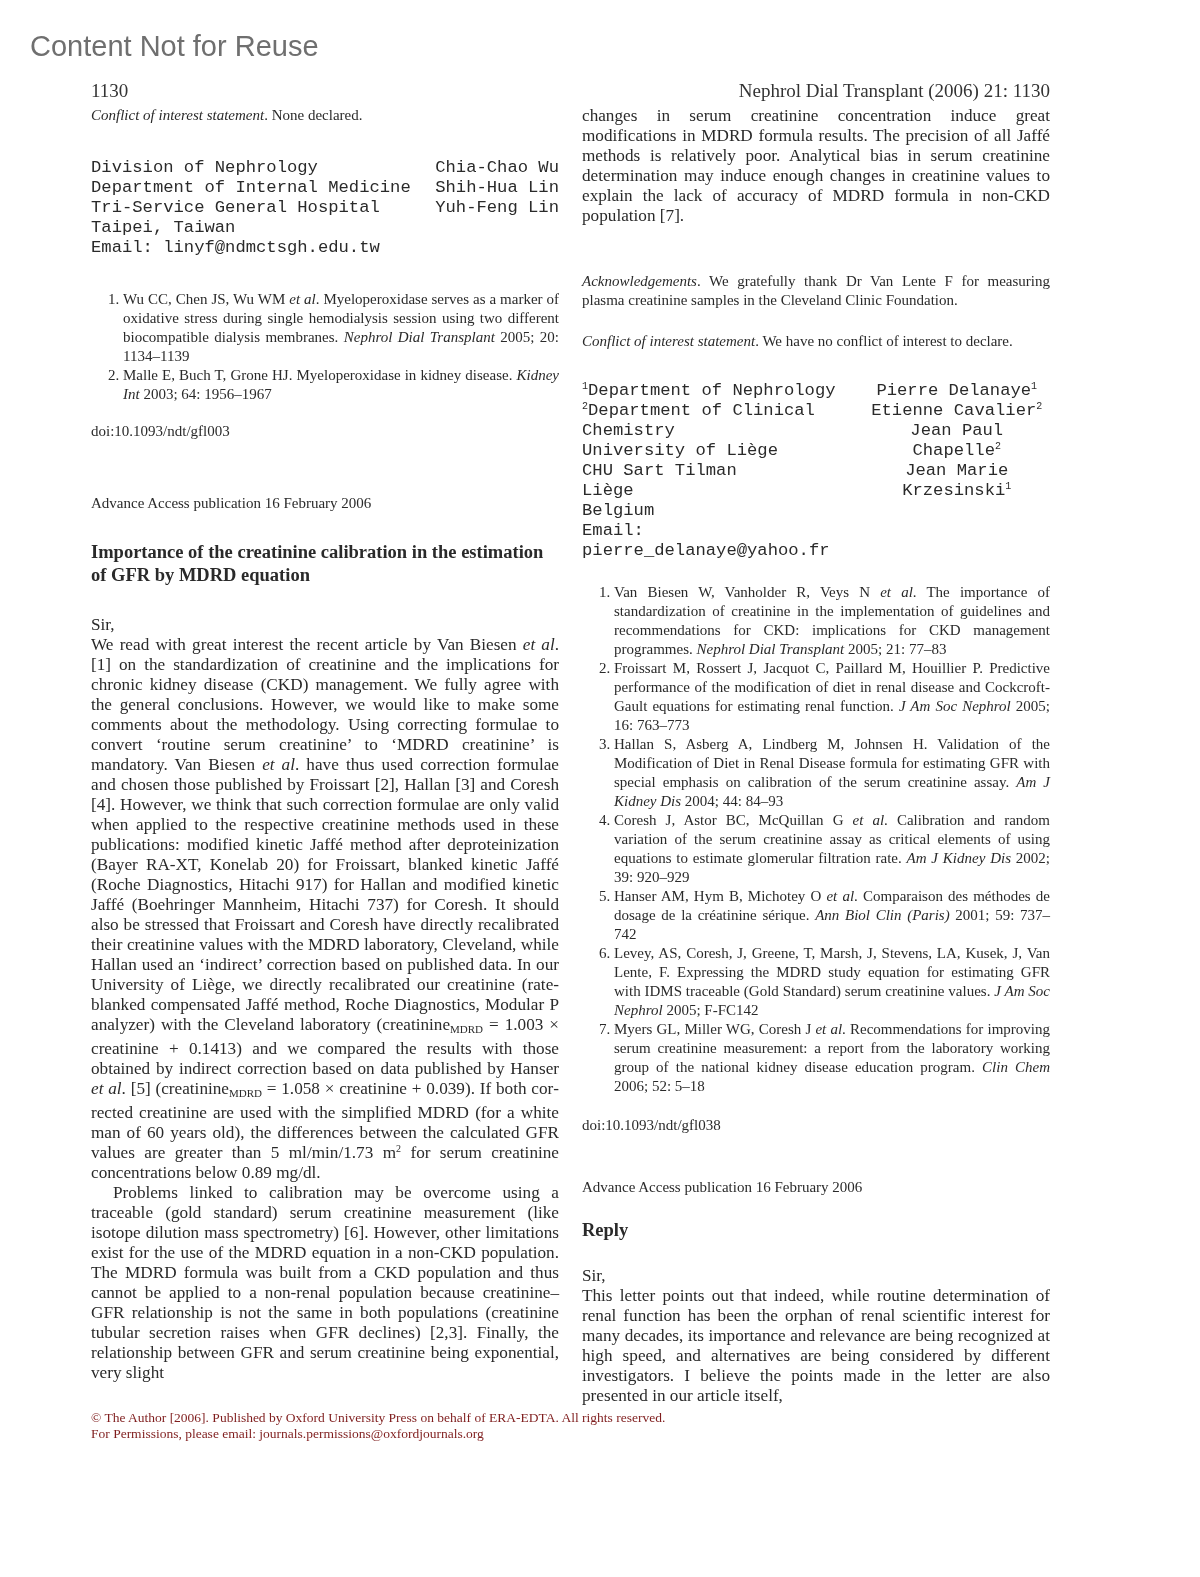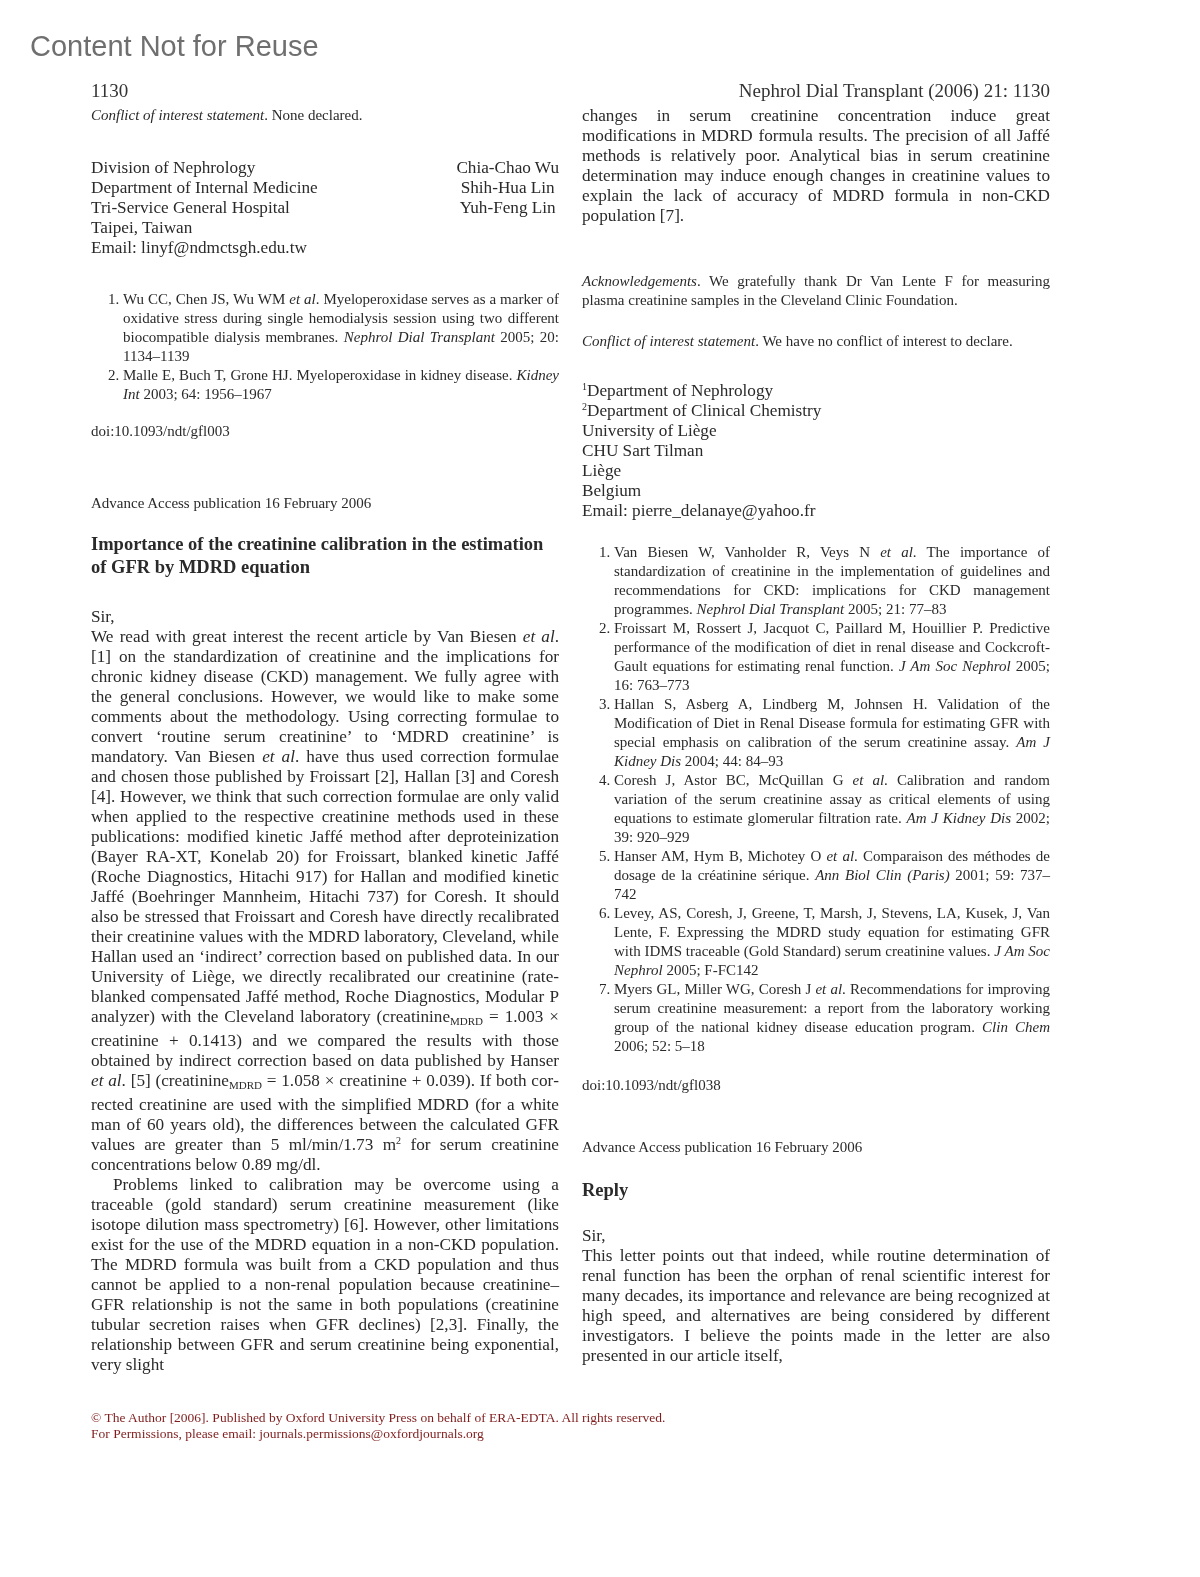--- a/index.html
+++ b/index.html
@@ -23,21 +23,21 @@
     .col-left { left: 91px; top: 106px; }
     .col-right { left: 582px; top: 106px; }
 
     .body-text {
       font-size: 17.2px; line-height: 20px; text-align: justify;
       hyphens: manual;
     }
     .small-text { font-size: 15px; line-height: 18.5px; text-align: justify; }
     .small-text i, .body-text i { font-style: italic; }
 
-    .address-block { font-size: 17.2px; line-height: 20px; display: flex; justify-content: space-between; }
+    .address-block { font-size: 17.2px; line-height: 20px; display: flex; justify-content: space-between; font-family: Liberation Mono, monospace; }
     .address-block .right { text-align: center; }
 
     ol.refs {
       margin: 0; padding-left: 32px; font-size: 15px; line-height: 19px;
       text-align: justify;
     }
     ol.refs li { padding-left: 0; }
 
     .title {
       font-weight: bold; font-size: 18.5px; line-height: 23px; margin: 0;
@@ -80,21 +80,21 @@
 
   <ol class="refs" style="margin-top:32px;">
     <li><span>Wu CC, Chen JS, Wu WM </span><i>et al</i><span>. Myeloperoxidase serves as a marker of oxidative stress during single hemodialysis session using two different biocompatible dialysis membranes. </span><i>Nephrol Dial Transplant</i><span> 2005; 20: 1134–1139</span></li>
     <li><span>Malle E, Buch T, Grone HJ</span><span>. Myeloperoxidase in kidney disease. </span><i>Kidney Int</i><span> 2003; 64: 1956–1967</span></li>
   </ol>
 
   <div class="small-text" style="margin-top:18px;">doi:10.1093/ndt/gfl003</div>
 
   <div class="small-text" style="margin-top:54px;">Advance Access publication 16 February 2006</div>
 
-  <h1 class="title" style="margin-top:20px;">Importance of the creatinine calibration in the estimation of GFR by MDRD equation</h1>
+  <h1 class="title" style="margin-top:28px;">Importance of the creatinine calibration in the estimation of GFR by MDRD equation</h1>
 
   <div class="body-text" style="margin-top:28px;">
     <div>Sir,</div>
     <div><span>We read with great interest the recent article by Van Biesen </span><i>et al</i><span>. [1] on the standardization of creatinine and the implications for chronic kidney disease (CKD) management. We fully agree with the general conclusions. However, we would like to make some comments about the methodology. Using correcting formulae to convert ‘routine serum creati­nine’ to ‘MDRD creatinine’ is mandatory. Van Biesen </span><i>et al</i><span>. have thus used correction formulae and chosen those published by Froissart [2], Hallan [3] and Coresh [4]. However, we think that such correction formulae are only valid when applied to the respective creatinine methods used in these publications: modified kinetic Jaffé method after deproteinization (Bayer RA-XT, Konelab 20) for Froissart, blanked kinetic Jaffé (Roche Diagnostics, Hitachi 917) for Hallan and modified kinetic Jaffé (Boehringer Mannheim, Hitachi 737) for Coresh. It should also be stressed that Froissart and Coresh have directly recalibrated their creati­nine values with the MDRD laboratory, Cleveland, while Hallan used an ‘indirect’ correction based on published data. In our University of Liège, we directly recalibrated our creatinine (rate-blanked compensated Jaffé method, Roche Diagnostics, Modular P analyzer) with the Cleveland laboratory (creatinine</span><sub>MDRD</sub><span> = 1.003 × creatinine + 0.1413) and we compared the results with those obtained by indirect correction based on data published by Hanser </span><i>et al</i><span>. [5] (creatinine</span><sub>MDRD</sub><span> = 1.058 × creatinine + 0.039). If both cor­rected creatinine are used with the simplified MDRD (for a white man of 60 years old), the differences between the calculated GFR values are greater than 5 ml/min/1.73 m</span><sup>2</sup><span> for serum creatinine concentrations below 0.89 mg/dl.</span></div>
     <div class="indent">Problems linked to calibration may be overcome using a traceable (gold standard) serum creatinine measurement (like isotope dilution mass spectrometry) [6]. However, other limitations exist for the use of the MDRD equation in a non-CKD population. The MDRD formula was built from a CKD population and thus cannot be applied to a non-renal population because creatinine–GFR relationship is not the same in both populations (creatinine tubular secretion raises when GFR declines) [2,3]. Finally, the relationship between GFR and serum creatinine being exponential, very slight</div>
   </div>
 </div>
 
 <div class="col col-right">
   <div class="body-text">changes in serum creatinine concentration induce great modifications in MDRD formula results. The precision of all Jaffé methods is relatively poor. Analytical bias in serum creatinine determination may induce enough changes in creatinine values to explain the lack of accuracy of MDRD formula in non-CKD population [7].</div>
@@ -109,20 +109,26 @@
 
   <div class="address-block" style="margin-top:30px;">
     <div>
       <div><sup>1</sup><span>Department of Nephrology</span></div>
       <div><sup>2</sup><span>Department of Clinical Chemistry</span></div>
       <div>University of Liège</div>
       <div>CHU Sart Tilman</div>
       <div>Liège</div>
       <div>Belgium</div>
       <div>Email: pierre_delanaye@yahoo.fr</div>
+    </div>
+    <div class="right">
+      <div><span>Pierre Delanaye</span><sup>1</sup></div>
+      <div><span>Etienne Cavalier</span><sup>2</sup></div>
+      <div><span>Jean Paul Chapelle</span><sup>2</sup></div>
+      <div><span>Jean Marie Krzesinski</span><sup>1</sup></div>
     </div>
   </div>
 
   <ol class="refs" style="margin-top:22px;">
     <li><span>Van Biesen W, Vanholder R, Veys N </span><i>et al</i><span>. The importance of standardization of creatinine in the implementation of guide­lines and recommendations for CKD: implications for CKD management programmes. </span><i>Nephrol Dial Transplant</i><span> 2005; 21: 77–83</span></li>
     <li><span>Froissart M, Rossert J, Jacquot C, Paillard M, Houillier P</span><span>. Predictive performance of the modification of diet in renal disease and Cockcroft-Gault equations for estimating renal function. </span><i>J Am Soc Nephrol</i><span> 2005; 16: 763–773</span></li>
     <li><span>Hallan S, Asberg A, Lindberg M, Johnsen H</span><span>. Validation of the Modification of Diet in Renal Disease formula for estimating GFR with special emphasis on calibration of the serum creatinine assay. </span><i>Am J Kidney Dis</i><span> 2004; 44: 84–93</span></li>
     <li><span>Coresh J, Astor BC, McQuillan G </span><i>et al</i><span>. Calibration and random variation of the serum creatinine assay as critical elements of using equations to estimate glomerular filtration rate. </span><i>Am J Kidney Dis</i><span> 2002; 39: 920–929</span></li>
     <li><span>Hanser AM, Hym B, Michotey O </span><i>et al</i><span>. Comparaison des méthodes de dosage de la créatinine sérique. </span><i>Ann Biol Clin (Paris)</i><span> 2001; 59: 737–742</span></li>
     <li><span>Levey, AS, Coresh, J, Greene, T, Marsh, J, Stevens, LA, Kusek, J, Van Lente, F</span><span>. Expressing the MDRD study equation for estimating GFR with IDMS traceable (Gold Standard) serum creatinine values. </span><i>J Am Soc Nephrol</i><span> 2005; F-FC142</span></li>

